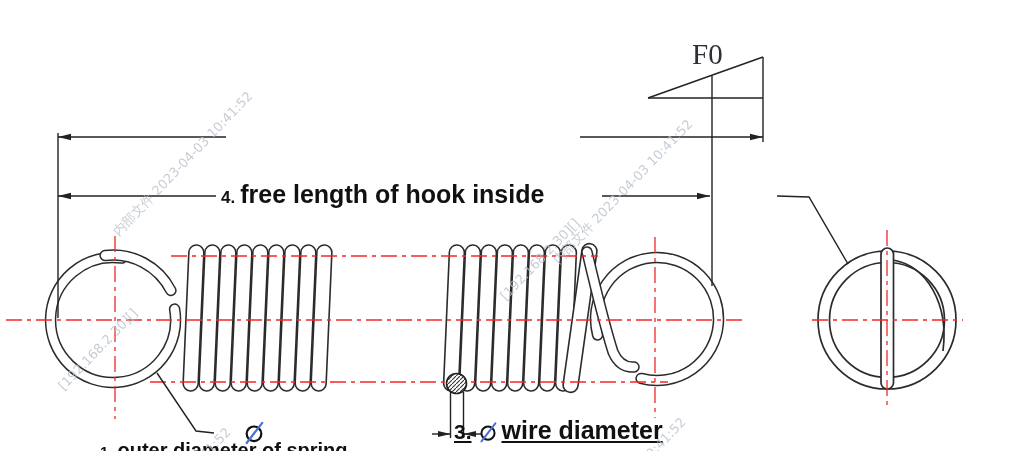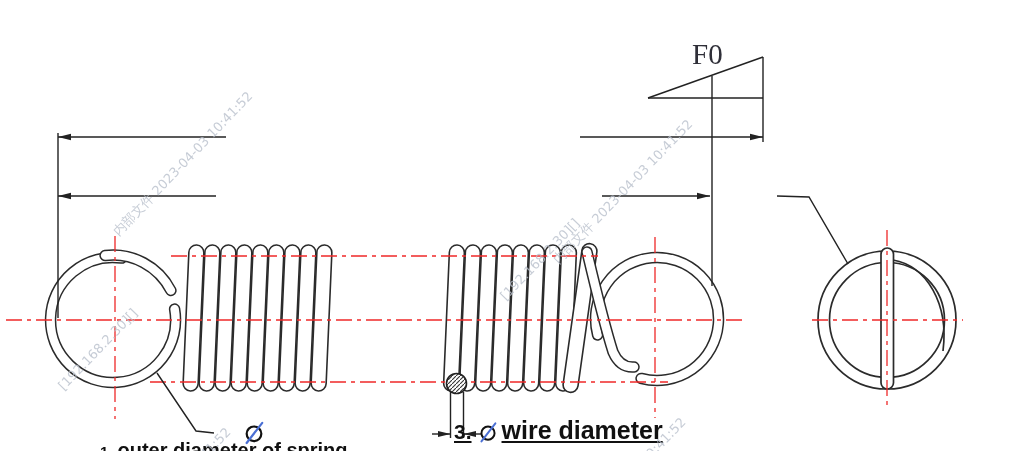--- a/index.html
+++ b/index.html
@@ -130,20 +130,23 @@
       <polygon points="58,196 71,192.8 71,199.2"></polygon>
       <polygon points="710,196 697,192.8 697,199.2"></polygon>
       <polygon points="450.5,434 438,431 438,437"></polygon>
       <polygon points="463.5,434 476,431 476,437"></polygon>
     </g>
   </svg>
 
   <div id="lbl-f0">F0</div>
 
 
+  <div class="lbl" id="lbl-free">
+    <span class="num">4.</span><span>free length of hook inside</span>
+  </div>
 
 
   <div class="lbl" id="lbl-wiredia">
     <span class="num">3.</span><svg class="phi" width="20" height="23" viewBox="0 0 24 28">
         <circle cx="12" cy="16" r="8"></circle>
         <line x1="4" y1="26" x2="21" y2="4"></line>
       </svg><span>wire diameter</span>
   </div>
 
   <div class="lbl" id="lbl-springdia">

